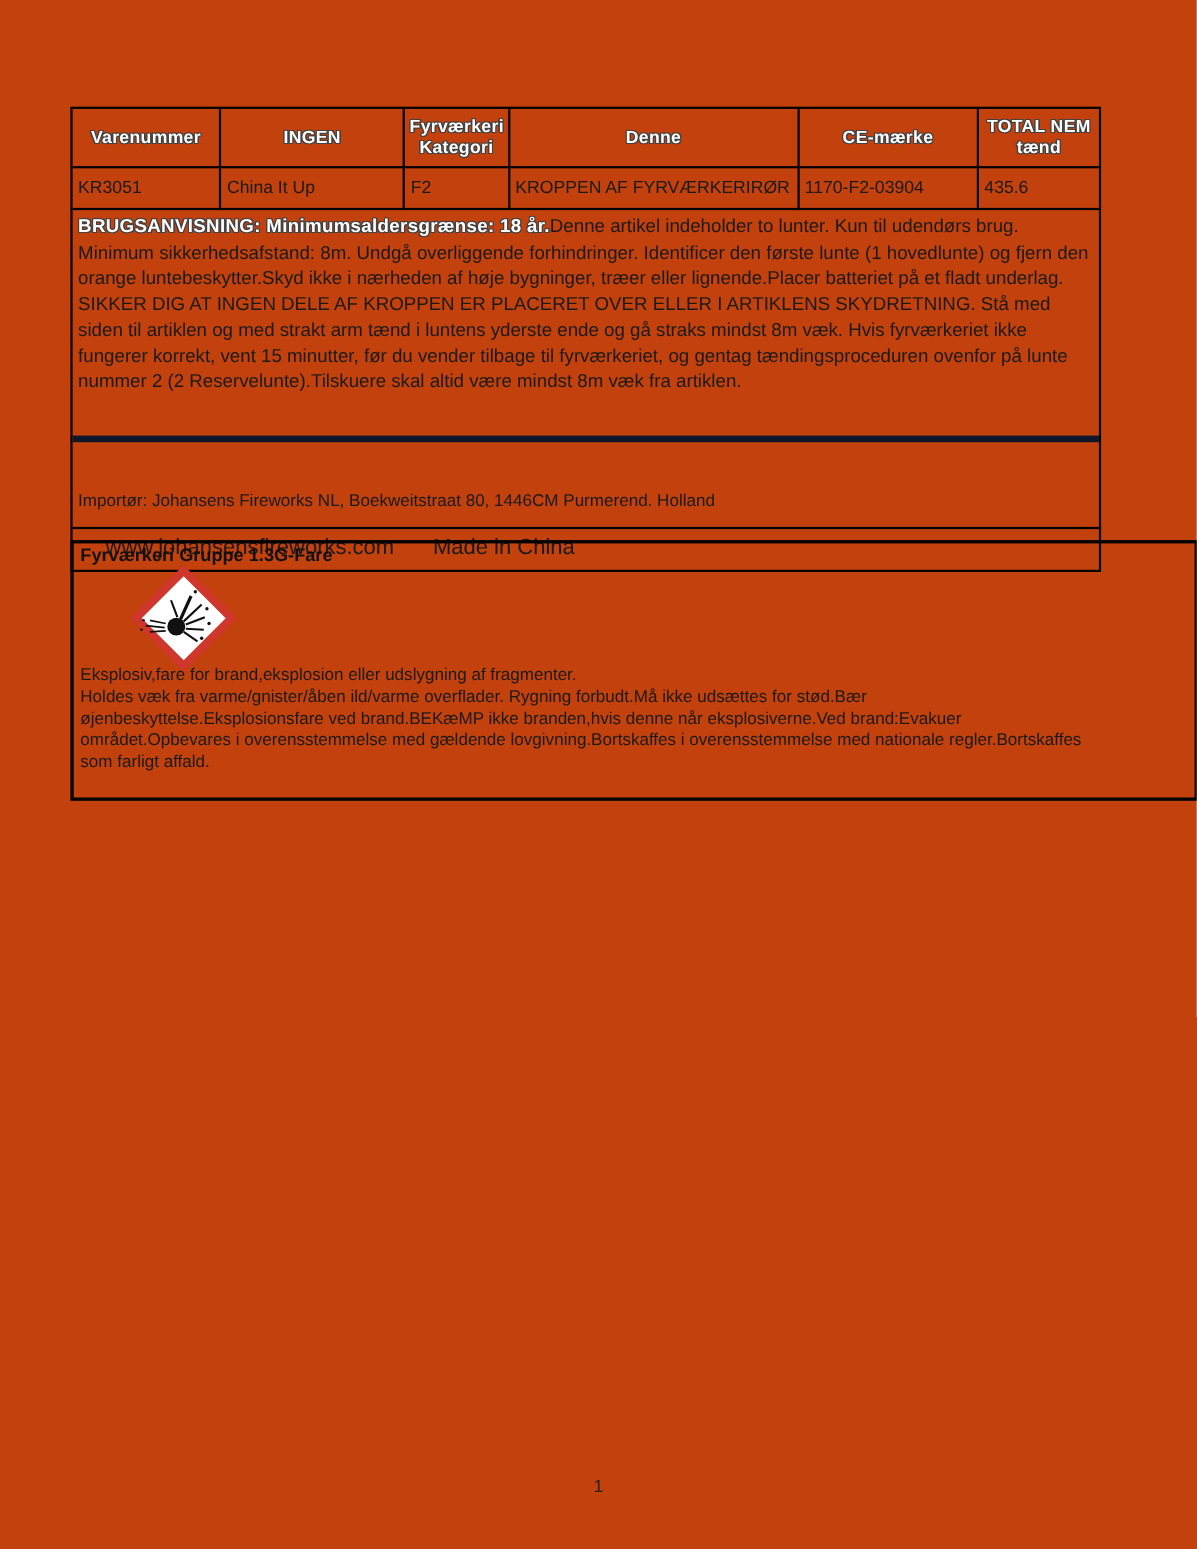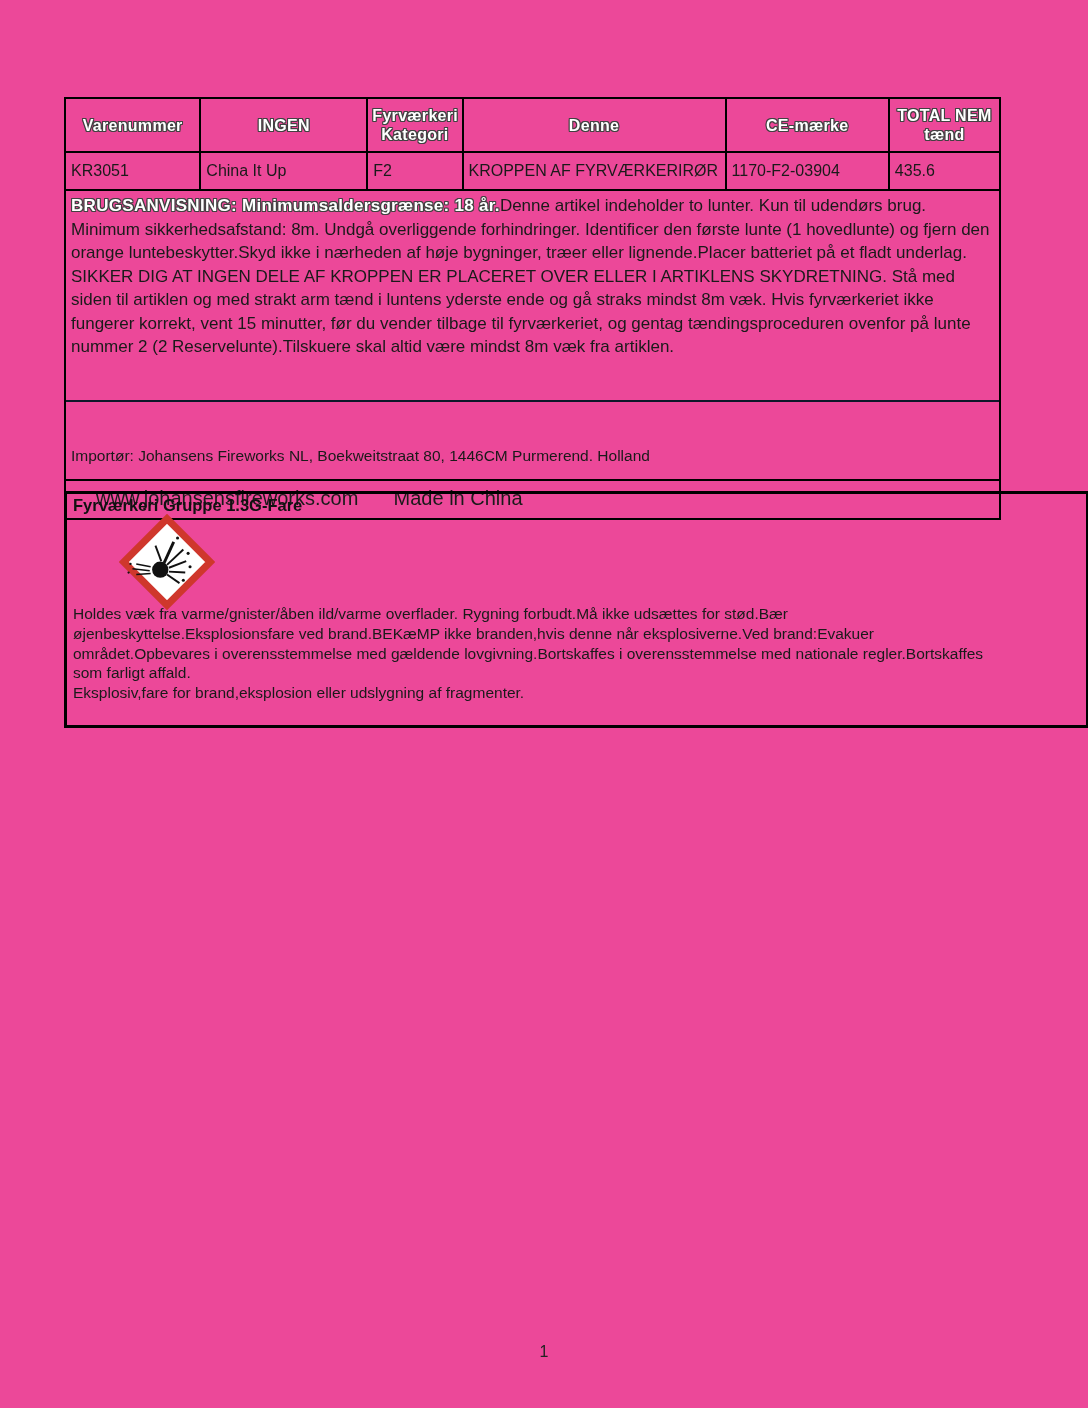--- a/index.html
+++ b/index.html
@@ -1,21 +1,21 @@
 <!DOCTYPE html>
 <html><head>
 <meta charset="utf-8">
 <style>
   * { margin: 0; padding: 0; box-sizing: border-box; }
   html, body { background: #e8e8e8; }
   .page {
     position: relative;
     width: 1088px;
     height: 1408px;
-    background: #ec4899;
+    background: #c2410c;
     font-family: "Liberation Sans", "DejaVu Sans", sans-serif;
     color: #1a1a1a;
     margin: 0 auto;
     overflow: hidden;
   }
 
   
   .main-block {
     position: absolute;
     left: 64px;
@@ -62,21 +62,21 @@
     color: #ffffff;
     text-shadow:
       -1px -1px 0 #424242, 0 -1px 0 #424242, 1px -1px 0 #424242,
       -1px  0   0 #424242, 1px  0   0 #424242,
       -1px  1px 0 #424242, 0  1px 0 #424242, 1px 1px 0 #424242;
     letter-spacing: 0.3px;
   }
 
   .instructions-cell {
     height: 211px;
-    border-bottom: 2px solid #0f172a;
+    border-bottom: 6px solid #0f172a;
     padding: 3px 6px 0 5px;
     font-size: 17px;
     line-height: 23.5px;
     text-align: left;
   }
   .importer-cell {
     height: 40px;
     border-bottom: 2px solid #000;
     padding: 6px 5px 0 5px;
     font-size: 15.5px;
@@ -206,20 +206,20 @@
         <circle cx="67" cy="69" r="1.6" stroke="none"></circle>
         <line x1="18" y1="52" x2="33" y2="55" stroke-width="1.6"></line>
         <line x1="14" y1="57" x2="32" y2="59" stroke-width="1.6"></line>
         <line x1="18" y1="63" x2="33" y2="62" stroke-width="1.6"></line>
         <circle cx="12" cy="52" r="1.2" stroke="none"></circle>
         <circle cx="10" cy="61" r="1.2" stroke="none"></circle>
       </g>
     </svg>
 
     <div class="hazard-statements">
+      <p>Eksplosiv,fare for brand,eksplosion eller udslygning af fragmenter.</p>
       <p>Holdes væk fra varme/gnister/åben ild/varme overflader. Rygning forbudt.Må ikke udsættes for stød.Bær øjenbeskyttelse.Eksplosionsfare ved brand.BEKæMP ikke branden,hvis denne når eksplosiverne.Ved brand:Evakuer området.Opbevares i overensstemmelse med gældende lovgivning.Bortskaffes i overensstemmelse med nationale regler.Bortskaffes som farligt affald.</p>
-      <p>Eksplosiv,fare for brand,eksplosion eller udslygning af fragmenter.</p>
     </div>
   </div>
 
   <div class="page-number">1</div>
 
 </div>
 
 </body></html>

